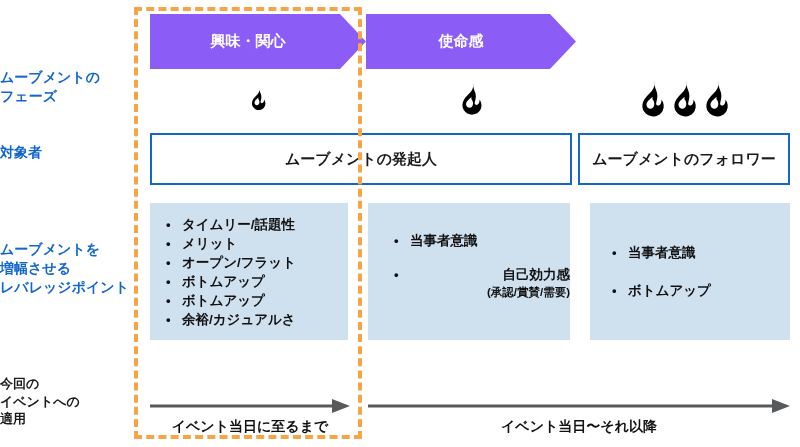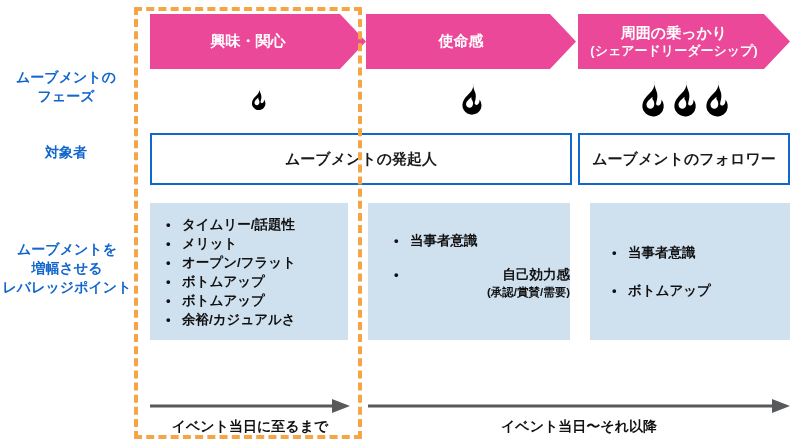--- a/index.html
+++ b/index.html
@@ -15,21 +15,20 @@
     position: relative;
     width: 800px;
     height: 447px;
     background: #ffffff;
     overflow: hidden;
   }
 
   
   .row-label {
     position: absolute;
-    text-align: center;
     line-height: 1.35;
     font-weight: bold;
     white-space: pre-line;
   }
   .row-label.blue  { color: #1266CC; }
   .row-label.black { color: #1a1a1a; }
 
   #label-phase   { left: 0px;  top: 68px;  width: 132px; font-size: 14px; }
   #label-target  { left: 0px;  top: 143px; width: 132px; font-size: 14px; }
   #label-leverage{ left: 0px;  top: 240px; width: 134px; font-size: 14px; }
@@ -46,21 +45,21 @@
     box-sizing: border-box;
     border-radius: 1px;
     pointer-events: none;
   }
 
   
   .chevron {
     position: absolute;
     top: 14px;
     height: 55px;
-    background: #ec4899;
+    background: #8b5cf6;
     color: #ffffff;
     display: flex;
     align-items: center;
     justify-content: center;
     text-align: center;
     font-weight: bold;
     line-height: 1.25;
     box-sizing: border-box;
   }
   .chevron .chev-text { padding: 0 26px 0 6px; }
@@ -194,39 +193,36 @@
 
   <div class="row-label blue" id="label-phase">ムーブメントの
 フェーズ</div>
 
   <div class="row-label blue" id="label-target">対象者</div>
 
   <div class="row-label blue" id="label-leverage">ムーブメントを
 増幅させる
 レバレッジポイント</div>
 
+  <div class="row-label black" id="label-apply">今回の
+イベントへの
+適用</div>
 
   <div class="chevron" id="chevron-1">
     <div class="chev-text">
       <span class="chev-main">興味・関心</span>
     </div>
   </div>
 
   <div class="chevron" id="chevron-2">
     <div class="chev-text">
       <span class="chev-main">使命感</span>
     </div>
   </div>
 
-  <div class="chevron" id="chevron-3">
-    <div class="chev-text">
-      <span class="chev-main">周囲の乗っかり</span>
-      <span class="chev-sub">(シェアードリーダーシップ)</span>
-    </div>
-  </div>
 
   <div class="flame-group" id="flames-1">
     <svg class="flame-icon sm" viewBox="0 0 24 32">
       <path fill="#000000" d="M13.8 0.6c0.9 3.6-0.2 6.3-2 8.6-1.9 2.4-4.6 4.4-6.3 7.2-1.9 3.1-2.2 7-0.3 10 1.8 2.9 5.2 4.5 8.4 4.3 3.2-0.2 6.2-2.1 7.5-5 1.4-3 0.9-6.7-1.1-9.2 0.2 1.8-0.3 3.6-1.6 4.6-0.8 0.6-1.9 0.6-2.5-0.1-0.7-0.8-0.4-1.9-0.1-2.9 0.8-2.7 1.1-5.7 0.1-8.4C15 7 14 5.3 13.8 0.6z"></path>
       <path fill="#ffffff" d="M12.6 16.4c1.3 1.6 1.6 3.5 1.1 5.2-0.4 1.4-1.5 2.5-2.9 2.6-1.5 0.1-2.9-0.9-3.3-2.3-0.5-1.7 0.3-3.3 1.5-4.6 1-1 2.1-2 3.6-3.3-0.3 0.9-0.4 1.7 0 2.4z"></path>
     </svg>
   </div>
 
   <div class="flame-group" id="flames-2">
     <svg class="flame-icon md" viewBox="0 0 24 32">

